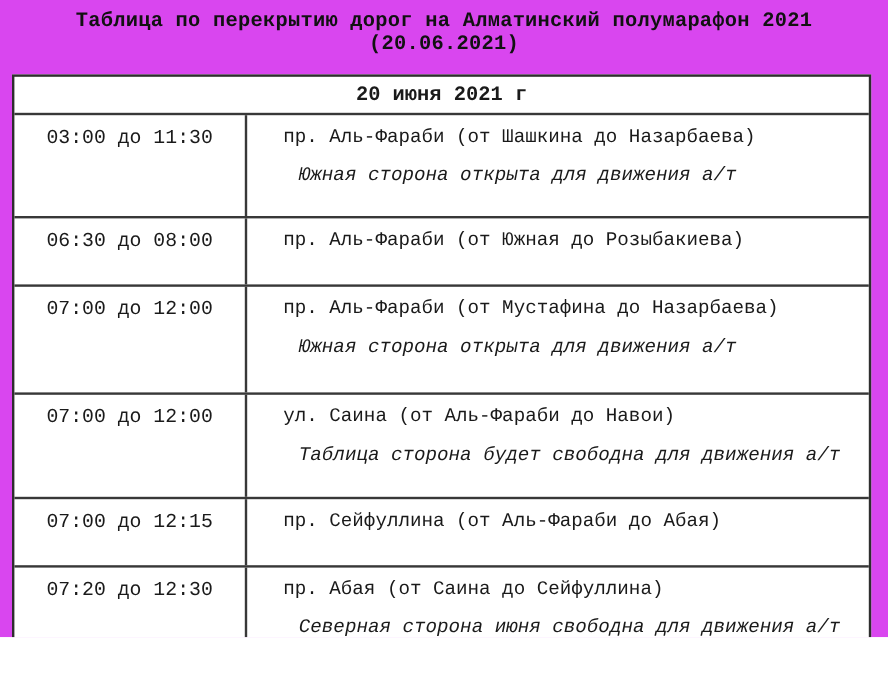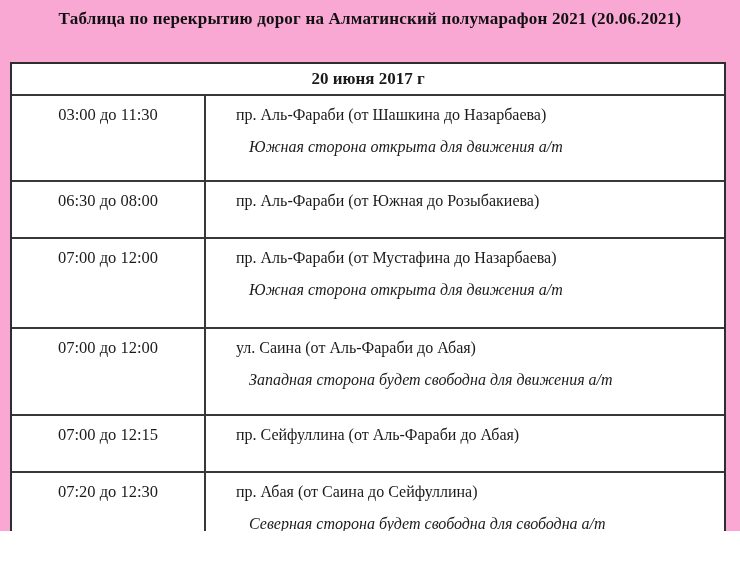--- a/index.html
+++ b/index.html
@@ -4,22 +4,22 @@
 <style>
   html, body {
     margin: 0;
     padding: 0;
     background: #ffffff;
   }
   .page {
     position: relative;
     width: 740px;
     height: 531px;
-    background: #f9a8d4;
-    font-family: Liberation Serif, serif;
+    background: #d946ef;
+    font-family: Liberation Mono, monospace;
     color: #1a1a1a;
     overflow: hidden;
   }
   .title {
     margin: 0;
     padding-top: 9px;
     text-align: center;
     font-size: 17px;
     font-weight: bold;
     letter-spacing: 0.2px;
@@ -82,21 +82,21 @@
 </style>
 </head>
 <body>
 
 <div class="page">
 
   <h1 class="title">Таблица по перекрытию дорог на Алматинский полумарафон 2021 (20.06.2021)</h1>
 
   <div class="table">
 
-    <div class="thead">20 июня 2017 г</div>
+    <div class="thead">20 июня 2021 г</div>
 
     <div class="rows">
 
       <div class="row">
         <div class="cell-time">03:00 до 11:30</div>
         <div class="cell-info">
           <div class="street">пр. Аль-Фараби (от Шашкина до Назарбаева)</div>
           <div class="note">Южная сторона открыта для движения а/т</div>
         </div>
       </div>
@@ -113,36 +113,36 @@
         <div class="cell-time">07:00 до 12:00</div>
         <div class="cell-info">
           <div class="street">пр. Аль-Фараби (от Мустафина до Назарбаева)</div>
           <div class="note">Южная сторона открыта для движения а/т</div>
         </div>
       </div>
 
       <div class="row">
         <div class="cell-time">07:00 до 12:00</div>
         <div class="cell-info">
-          <div class="street">ул. Саина (от Аль-Фараби до Абая)</div>
-          <div class="note">Западная сторона будет свободна для движения а/т</div>
+          <div class="street">ул. Саина (от Аль-Фараби до Навои)</div>
+          <div class="note">Таблица сторона будет свободна для движения а/т</div>
         </div>
       </div>
 
       <div class="row">
         <div class="cell-time">07:00 до 12:15</div>
         <div class="cell-info">
           <div class="street">пр. Сейфуллина (от Аль-Фараби до Абая)</div>
 
         </div>
       </div>
 
       <div class="row">
         <div class="cell-time">07:20 до 12:30</div>
         <div class="cell-info">
           <div class="street">пр. Абая (от Саина до Сейфуллина)</div>
-          <div class="note">Северная сторона будет свободна для свободна а/т</div>
+          <div class="note">Северная сторона июня свободна для движения а/т</div>
         </div>
       </div>
 
     </div>
   </div>
 </div>
 
 </body></html>

